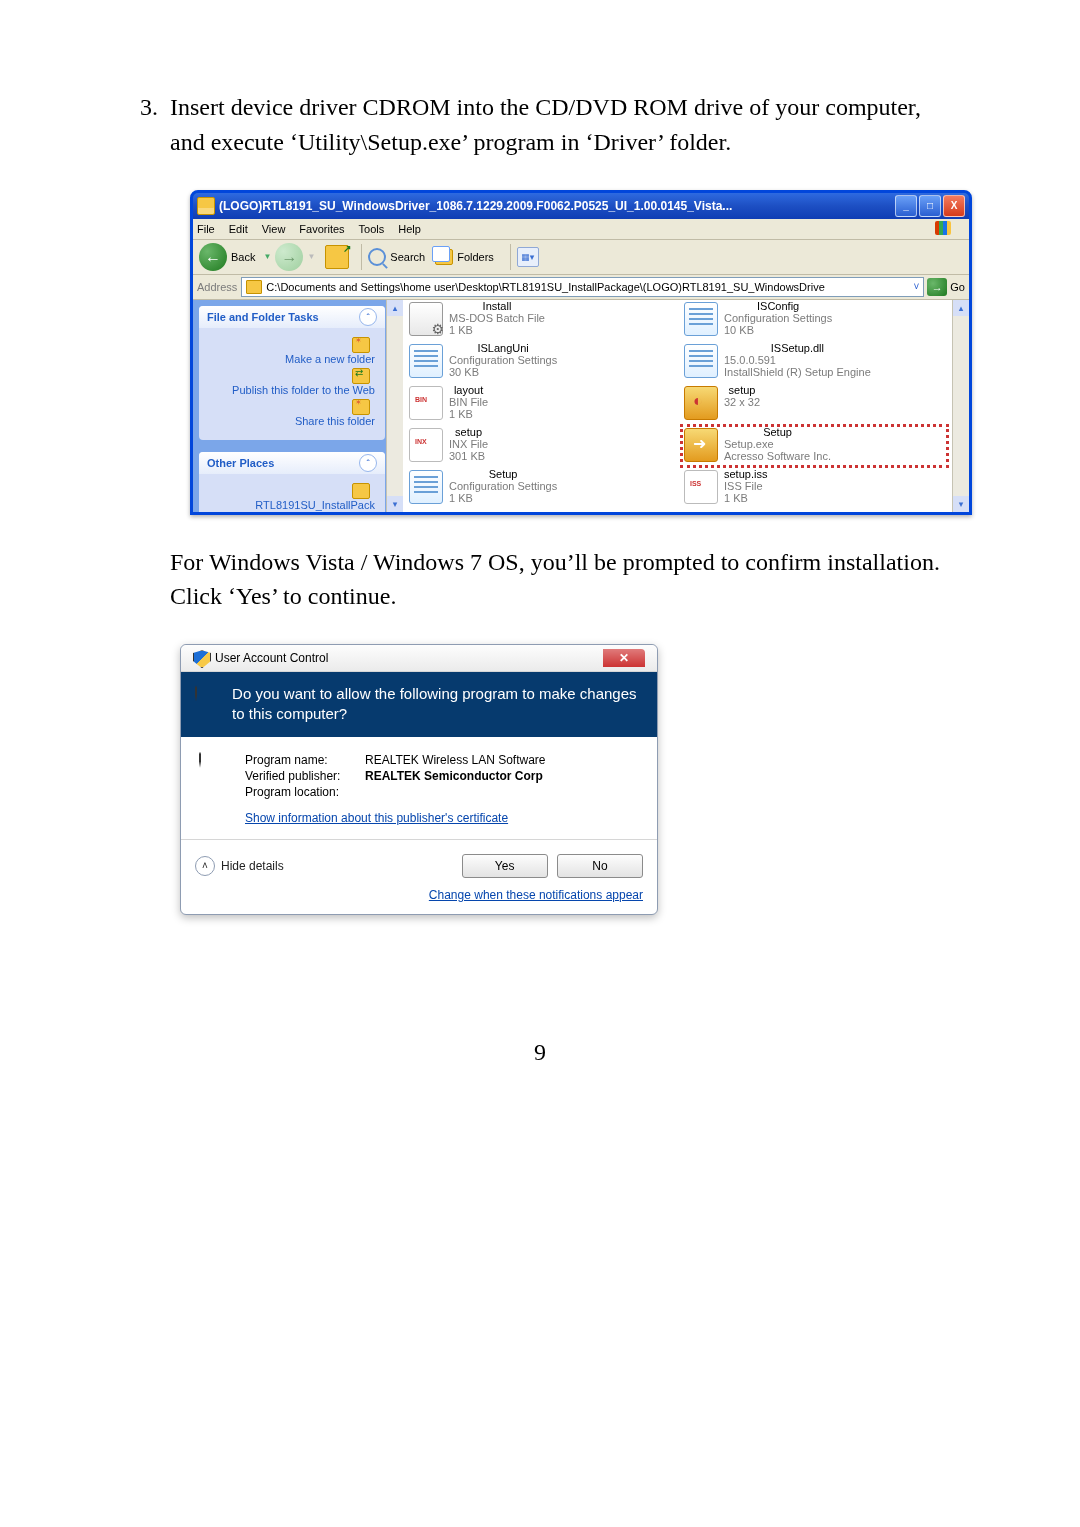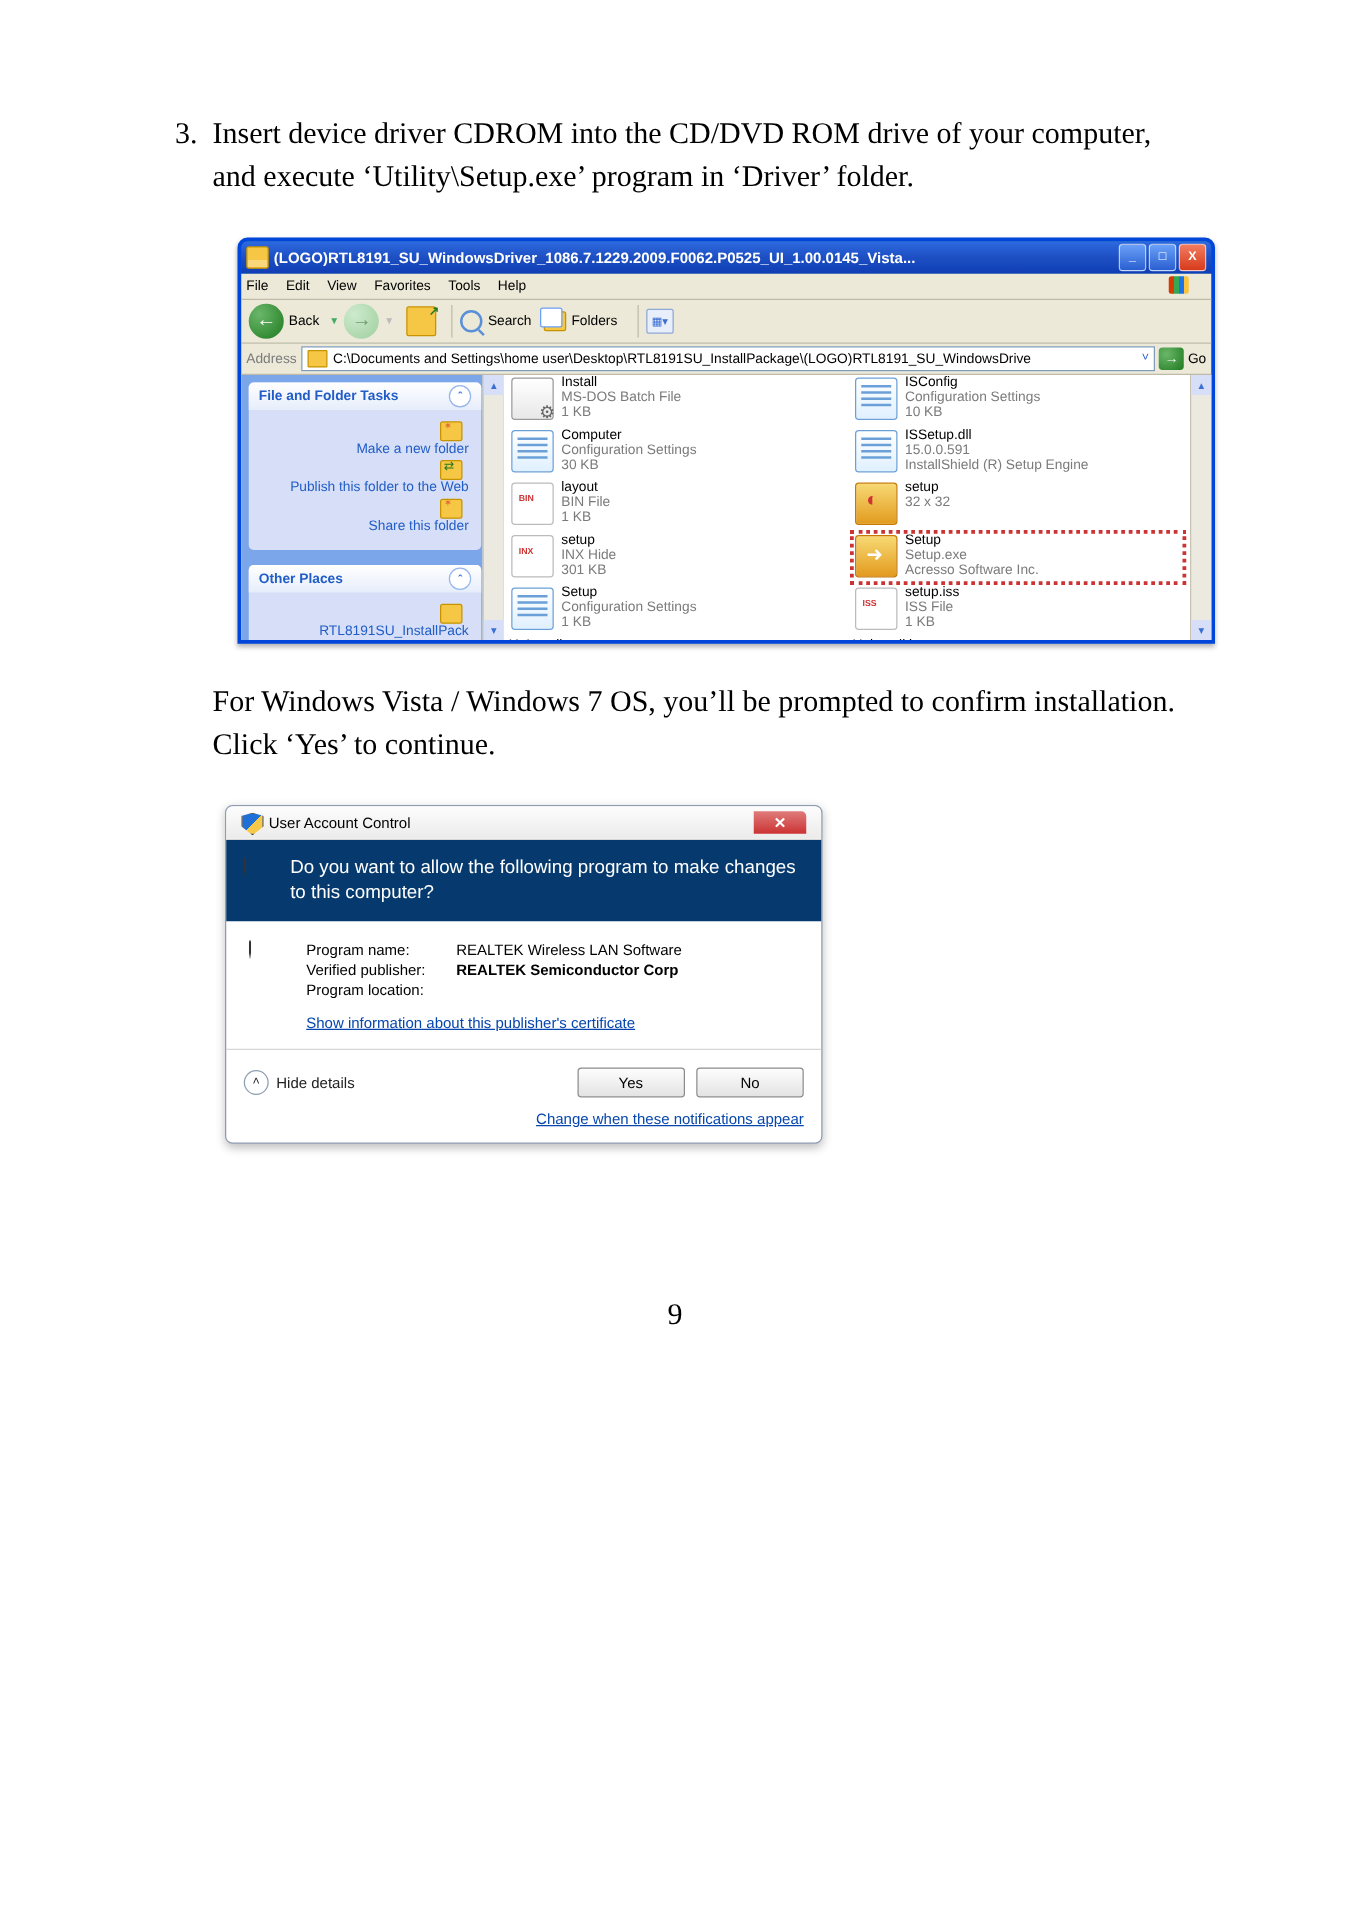--- a/index.html
+++ b/index.html
@@ -175,21 +175,21 @@
   .icon-bin::after{content:"BIN";position:absolute;font-size:7px;color:#c33;top:9px;left:5px;font-weight:bold;}
   .icon-inx{background:#fff;border:1px solid #bbb;}
   .icon-inx::after{content:"INX";position:absolute;font-size:7px;color:#c33;top:9px;left:5px;font-weight:bold;}
   .icon-iss{background:#fff;border:1px solid #bbb;}
   .icon-iss::after{content:"ISS";position:absolute;font-size:7px;color:#c33;top:9px;left:5px;font-weight:bold;}
   .icon-exe{background:linear-gradient(#f7d974,#e39b1f);border:1px solid #c77a00;}
   .icon-exe::after{content:"➜";position:absolute;font-size:16px;color:#fff;top:5px;left:8px;}
   .icon-app{background:linear-gradient(#f7d974,#e39b1f);border:1px solid #c77a00;}
   .icon-app::after{content:"◐";position:absolute;font-size:16px;color:#c33;top:5px;left:8px;}
   .fitem .meta{font-size:11px;}
-  .fitem .meta .name{color:#000;}
+  .fitem .meta .name{color:#000;text-align:center;}
   .fitem .meta .type,.fitem .meta .size{color:#7b7b7b;}
   .fitem.highlight{position:relative;}
   .fitem.highlight::after{
     content:"";position:absolute;border:3px dotted #c33;top:-2px;left:-2px;right:2px;bottom:-2px;
   }
 
   
   .uac{
     width:476px;font-family:"Segoe UI",Tahoma,Arial,sans-serif;font-size:12px;
     border:1px solid #8e9cb2;border-radius:6px;
@@ -378,21 +378,21 @@
                 <div class="icon32 icon-cfg"></div>
                 <div class="meta">
                   <div class="name">ISConfig</div>
                   <div class="type">Configuration Settings</div>
                   <div class="size">10 KB</div>
                 </div>
               </div>
               <div class="fitem">
                 <div class="icon32 icon-cfg"></div>
                 <div class="meta">
-                  <div class="name">Computer</div>
+                  <div class="name">ISLangUni</div>
                   <div class="type">Configuration Settings</div>
                   <div class="size">30 KB</div>
                 </div>
               </div>
               <div class="fitem">
                 <div class="icon32 icon-cfg"></div>
                 <div class="meta">
                   <div class="name">ISSetup.dll</div>
                   <div class="type">15.0.0.591</div>
                   <div class="size">InstallShield (R) Setup Engine</div>
@@ -411,21 +411,21 @@
                 <div class="meta">
                   <div class="name">setup</div>
                   <div class="type">32 x 32</div>
                   <div class="size"></div>
                 </div>
               </div>
               <div class="fitem">
                 <div class="icon32 icon-inx"></div>
                 <div class="meta">
                   <div class="name">setup</div>
-                  <div class="type">INX Hide</div>
+                  <div class="type">INX File</div>
                   <div class="size">301 KB</div>
                 </div>
               </div>
               <div class="fitem highlight">
                 <div class="icon32 icon-exe"></div>
                 <div class="meta">
                   <div class="name">Setup</div>
                   <div class="type">Setup.exe</div>
                   <div class="size">Acresso Software Inc.</div>
                 </div>

